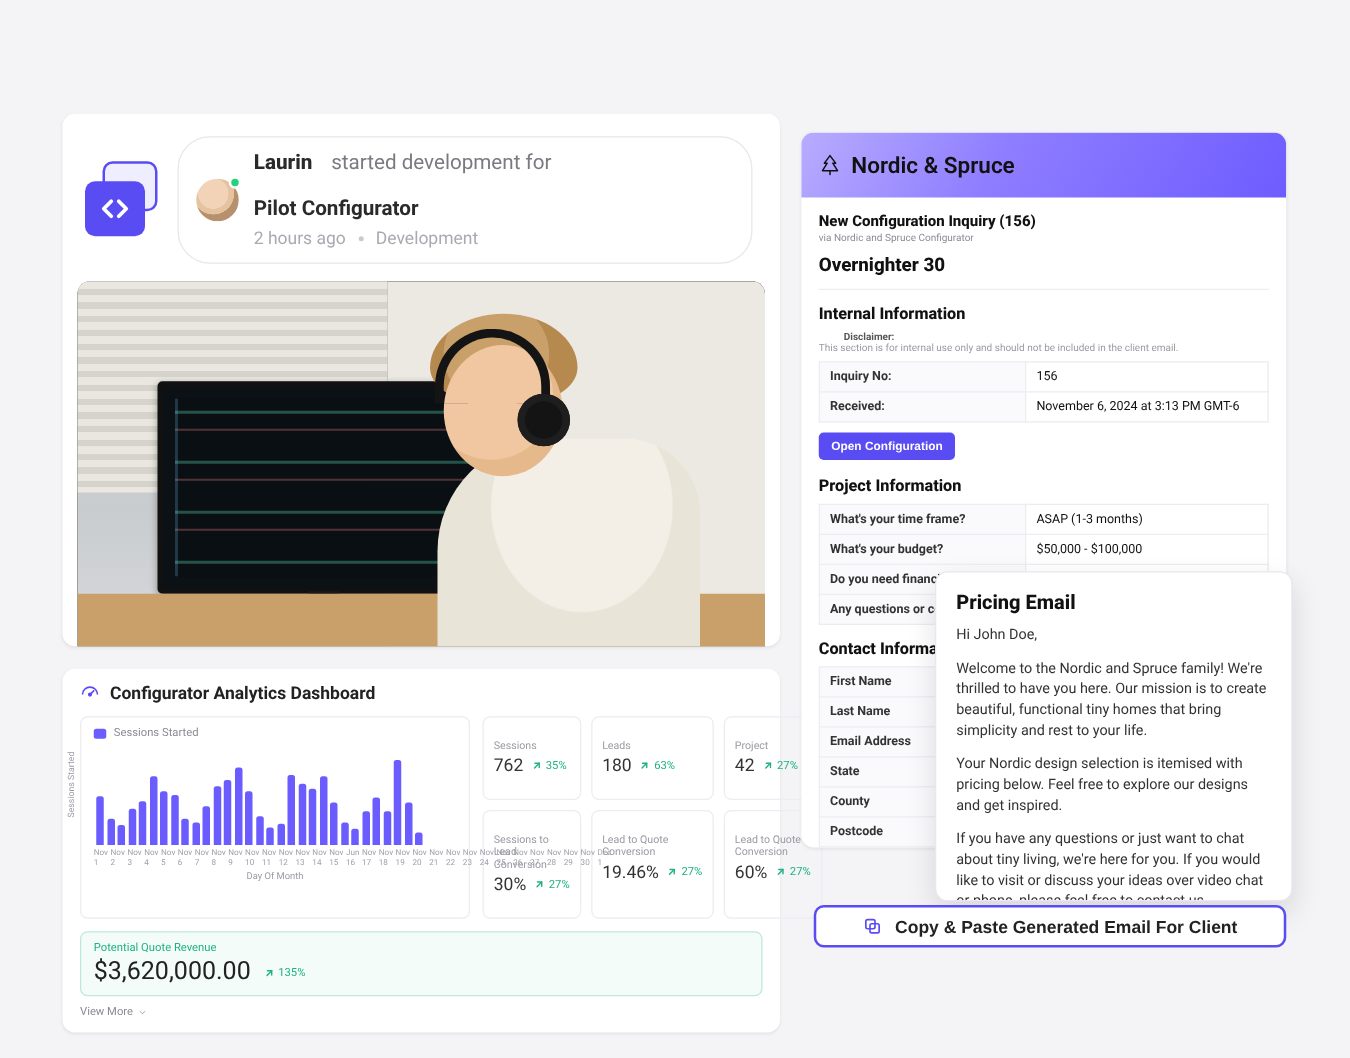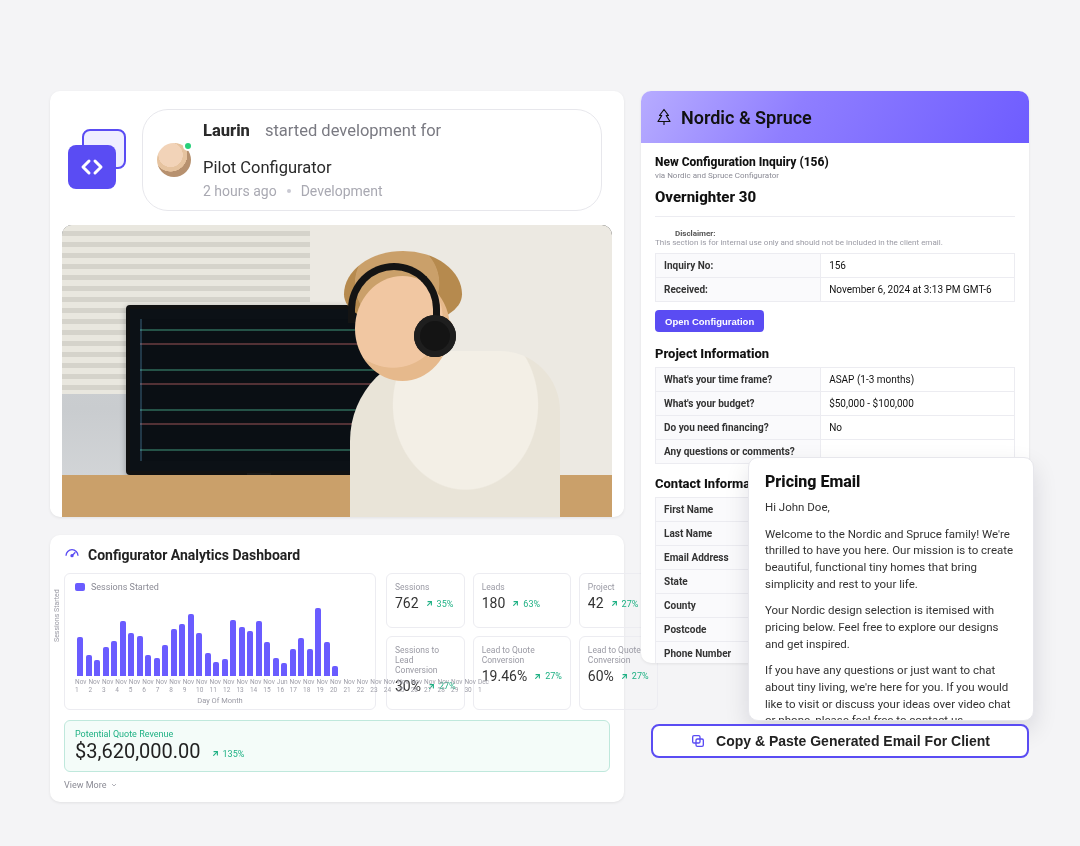--- a/index.html
+++ b/index.html
@@ -13,21 +13,21 @@
   .code-logo .back { position:absolute; left:14px; top:0; width:44px; height:40px; border-radius:8px; background:#efeeff; border:2px solid #5a4cf3; }
   .code-logo .front { position:absolute; left:0; top:16px; width:48px; height:44px; border-radius:8px; background:#5a4cf3; display:flex; align-items:center; justify-content:center; color:#fff; font-weight:800; font-size:20px; }
   .pill { flex:1; border:1px solid #e7e7ec; border-radius: 26px; padding: 10px 20px 10px 14px; display:flex; align-items:center; gap:12px; }
   .avatar-wrap { position: relative; width: 34px; height: 34px; }
   .avatar { width:34px; height:34px; border-radius:50%; background: radial-gradient(circle at 40% 35%, #f2d3b8 0 40%, #e6c39f 41% 55%, #b7916f 56% 100%); background-color:#d9c0a2; }
   .status-dot { position:absolute; right:-2px; top:-2px; width:10px; height:10px; border-radius:50%; background:#27d07a; border:2px solid #fff; }
   .activity-text { display:flex; flex-direction:column; gap:2px; line-height:1.35; }
   .activity-line { font-size:16.5px; color:#444; display:flex; gap:15px; flex-wrap:wrap; }
   .activity-line .name { font-weight:800; color:#2a2a2a; }
   .activity-line .mid  { color:#7a7a82; }
-  .activity-line .proj { font-weight:400; color:#2a2a2a;text-align:center; }
+  .activity-line .proj { font-weight:700; color:#2a2a2a;text-align:center; }
   .activity-meta { font-size:14px; color:#a9a9b2; display:flex; align-items:center; gap:10px; }
   .activity-meta .dot { width:4px; height:4px; border-radius:50%; background:#c9c9d2; display:inline-block; }
 
   .photo { margin: 0 12px 12px 12px; border-radius: 10px; overflow:hidden; height: 306px; background:#1a1a1a; position:relative; }
   .photo .window { position:absolute; left:0; top:0; right:55%; bottom:0; background: linear-gradient(180deg,#d8dadc 0,#cfd1d3 30%,#c9cccf 60%,#d9dbdd 100%); }
   .photo .blinds { position:absolute; left:0; top:0; right:55%; height:55%; background: repeating-linear-gradient(180deg,#e9e7df 0 6px,#d5d3cb 6px 11px); }
   .photo .wall { position:absolute; right:0; top:0; width:55%; bottom:0; background:#ece9e2; }
   .photo .plant { position:absolute; right:120px; bottom:58px; width:90px; height:120px; background: radial-gradient(circle at 50% 70%, #6b8a55 0 35%, transparent 36%), radial-gradient(circle at 30% 50%, #6b8a55 0 30%, transparent 31%), radial-gradient(circle at 70% 45%, #6b8a55 0 28%, transparent 29%); }
   .photo .desk { position:absolute; left:0; right:0; bottom:0; height:56px; background:#caa06a; }
   .photo .monitor { position:absolute; left:64px; bottom:56px; width:270px; height:170px; background:#0c1116; border:4px solid #111; border-radius:4px; box-shadow: 0 2px 6px rgba(0,0,0,.3); }
@@ -55,34 +55,34 @@
   .legend { display:flex; align-items:center; gap:6px; font-size:9px; color:#8b8b95; }
   .legend .sw { width:10px; height:8px; background:#6a5cff; display:inline-block; border-radius:2px; }
   .chart { position:relative; height:80px; margin-top:4px; display:flex; align-items:flex-end; gap:2.5px; padding:0 2px; }
   .chart .bar { width:6px; background:#6a5cff; border-radius:2px 2px 0 0; }
   .xaxis { display:flex; justify-content:space-between; gap:2px; margin-top:2px; }
   .xaxis span { font-size:6.5px; color:#a0a0aa; transform: translateY(0); }
   .xlabel { text-align:center; font-size:7.5px; color:#9a9aa4; margin-top:2px; }
   .ylabel { position:absolute; left:-8px; top:50%; transform: translateY(-50%) rotate(-90deg); font-size:7px; color:#9a9aa4; transform-origin: left center; white-space:nowrap; }
 
   .metrics { display:grid; grid-template-columns: repeat(3, 1fr); gap:8px; width: 244px; }
-  .metric { border:1px solid #ececf1; border-radius:6px; padding:8px 8px; min-height:44px; }
+  .metric { border:1px solid #ececf1; border-radius:6px; padding:18px 8px; min-height:44px; }
   .metric .lab { font-size:8.5px; color:#9a9aa4; }
   .metric .row { display:flex; align-items:baseline; gap:6px; margin-top:3px; }
   .metric .val { font-size:14px; color:#333; }
   .delta { font-size:9px; color:#1fb184; display:inline-flex; align-items:center; gap:3px; }
   .delta svg { width:9px; height:9px; }
 
   .revenue { margin-top:10px; border:1px solid #bfe8dc; background:#f4fcf9; border-radius:6px; padding:8px 10px; }
   .revenue .lab { font-size:9px; color:#1fb184; }
   .revenue .val { font-size:20px; color:#222; display:flex; align-items:baseline; gap:10px; }
   .view-more { margin-top:8px; font-size:9px; color:#8b8b95; display:inline-flex; align-items:center; gap:4px; }
 
   
-  .right-card { position:absolute; left:641px; top:91px; width:388px; height:572px; background:#fff; border-radius:10px; box-shadow:0 1px 3px rgba(0,0,0,.08); overflow:hidden; }
+  .right-card { position:absolute; left:641px; top:106px; width:388px; height:572px; background:#fff; border-radius:10px; box-shadow:0 1px 3px rgba(0,0,0,.08); overflow:hidden; }
   .brand { height:52px; background: linear-gradient(120deg,#b7acff 0%, #8f7eff 40%, #6e5cff 100%); display:flex; align-items:center; gap:8px; padding:0 14px; color:#111; font-size:18px; font-weight:600; }
   .brand svg { width:18px; height:18px; }
   .rc-body { padding: 12px 14px 14px 14px; }
   .rc-title { font-size:12px; font-weight:800; }
   .rc-via   { font-size:8px; color:#8b8b95; margin-top:2px; }
   .rc-sub   { font-size:15px; font-weight:800; margin-top:8px; }
   .rc-rule  { height:1px; background:#ececf1; margin:10px 0 12px; }
 
   .section-title { font-size:13px; font-weight:800; margin: 4px 0 6px; }
   .disclaimer-lab { font-size:8px; font-weight:700; color:#555;padding-left:20px; }
@@ -356,20 +356,21 @@
           <line x1="12" y1="18" x2="12" y2="22"></line>
       </svg>
       <span>Nordic &amp; Spruce</span>
     </div>
     <div class="rc-body">
       <div class="rc-title">New Configuration Inquiry (156)</div>
       <div class="rc-via">via Nordic and Spruce Configurator</div>
       <div class="rc-sub">Overnighter 30</div>
       <div class="rc-rule"></div>
 
+      <div class="section-title">Internal Information</div>
       <div class="disclaimer-lab">Disclaimer:</div>
       <div class="disclaimer-txt">This section is for internal use only and should not be included in the client email.</div>
       <table class="info">
         <tbody>
             <tr>
               <th>Inquiry No:</th>
               <td>156</td>
             </tr>
         <tr>
               <th>Received:</th>

